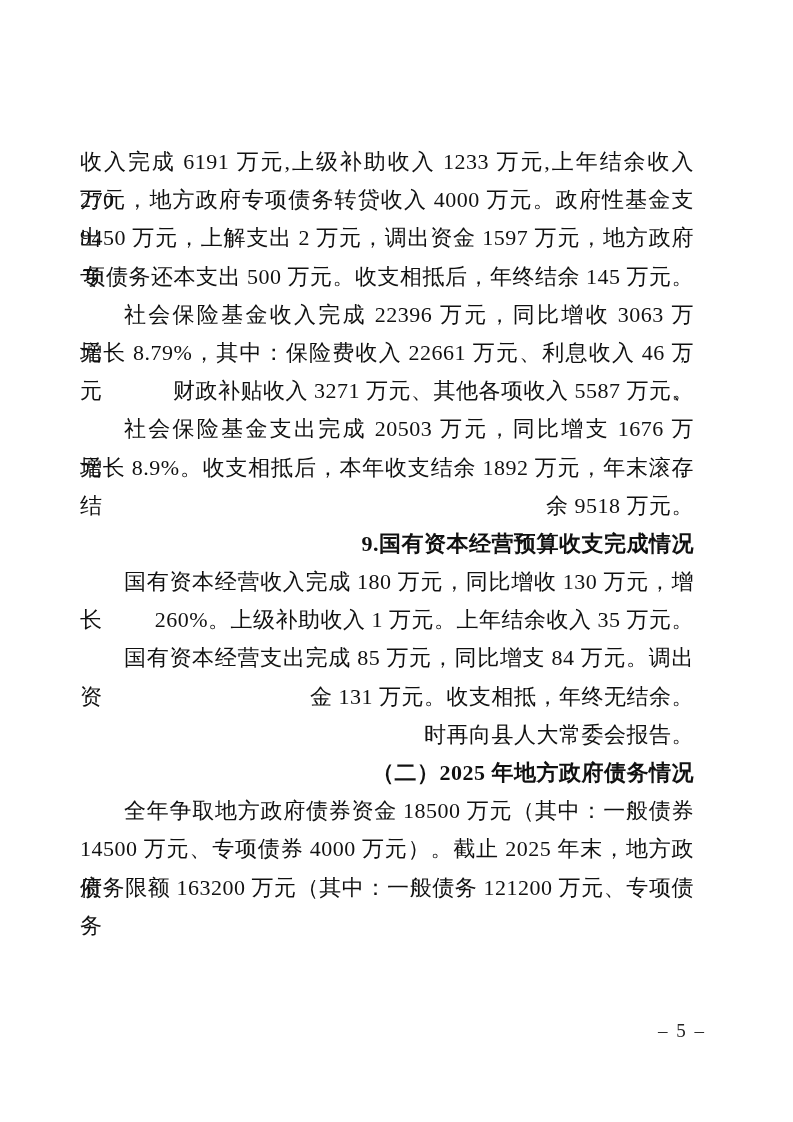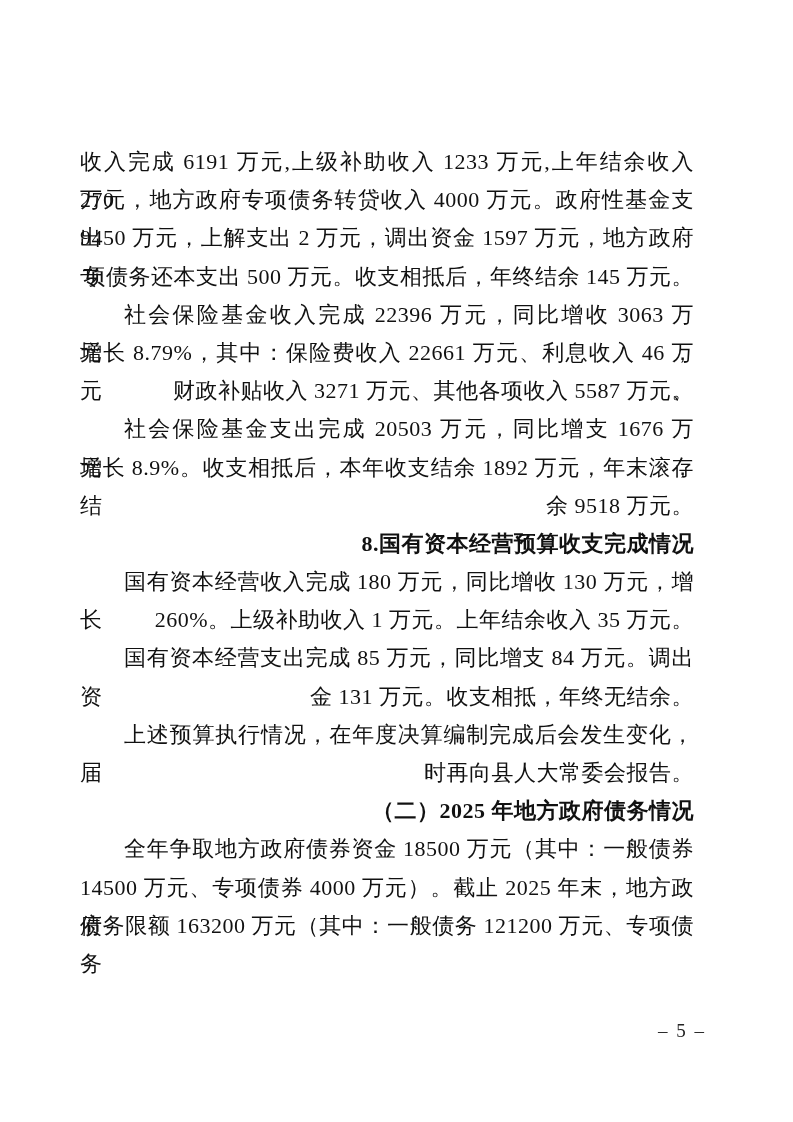--- a/index.html
+++ b/index.html
@@ -64,26 +64,25 @@
       <div class="line justify">收入完成 6191 万元,上级补助收入 1233 万元,上年结余收入 270</div>
       <div class="line justify">万元，地方政府专项债务转贷收入 4000 万元。政府性基金支出</div>
       <div class="line justify">9450 万元，上解支出 2 万元，调出资金 1597 万元，地方政府专</div>
       <div class="line">项债务还本支出 500 万元。收支相抵后，年终结余 145 万元。</div>
       <div class="line indent justify">社会保险基金收入完成 22396 万元，同比增收 3063 万元，</div>
       <div class="line justify">增长 8.79%，其中：保险费收入 22661 万元、利息收入 46 万元、</div>
       <div class="line">财政补贴收入 3271 万元、其他各项收入 5587 万元。</div>
       <div class="line indent justify">社会保险基金支出完成 20503 万元，同比增支 1676 万元，</div>
       <div class="line justify">增长 8.9%。收支相抵后，本年收支结余 1892 万元，年末滚存结</div>
       <div class="line">余 9518 万元。</div>
-      <div class="line heading indent">8.国有资本经营预算收支完成情况</div>
+      <div class="line heading indent">9.国有资本经营预算收支完成情况</div>
       <div class="line indent justify">国有资本经营收入完成 180 万元，同比增收 130 万元，增长</div>
       <div class="line">260%。上级补助收入 1 万元。上年结余收入 35 万元。</div>
       <div class="line indent justify">国有资本经营支出完成 85 万元，同比增支 84 万元。调出资</div>
       <div class="line">金 131 万元。收支相抵，年终无结余。</div>
-      <div class="line indent justify">上述预算执行情况，在年度决算编制完成后会发生变化，届</div>
       <div class="line">时再向县人大常委会报告。</div>
       <div class="line heading indent">（二）2025 年地方政府债务情况</div>
       <div class="line indent justify">全年争取地方政府债券资金 18500 万元（其中：一般债券</div>
       <div class="line justify">14500 万元、专项债券 4000 万元）。截止 2025 年末，地方政府</div>
       <div class="line justify">债务限额 163200 万元（其中：一般债务 121200 万元、专项债务</div>
     </div>
   <div class="page-number">– 5 –</div>
 </div>
 
 </body></html>

